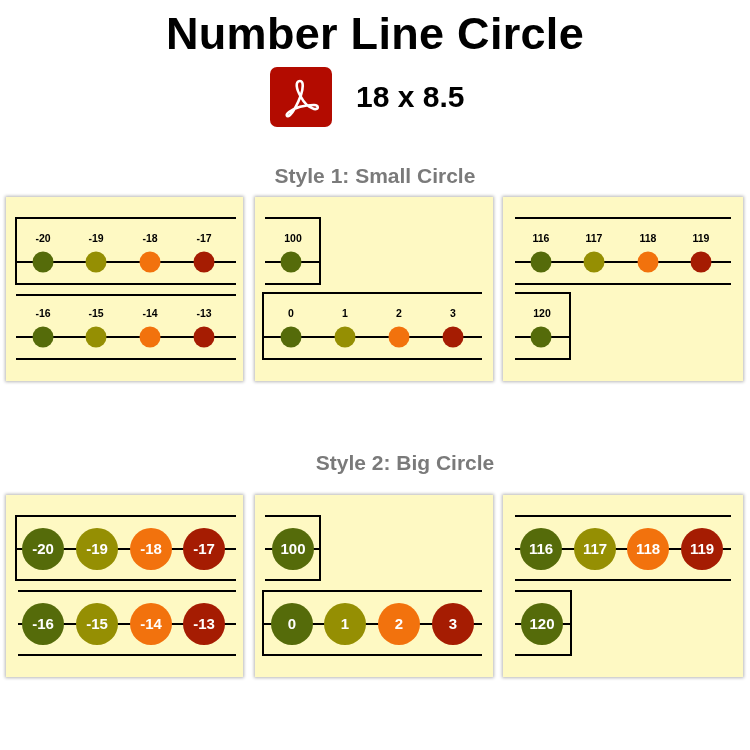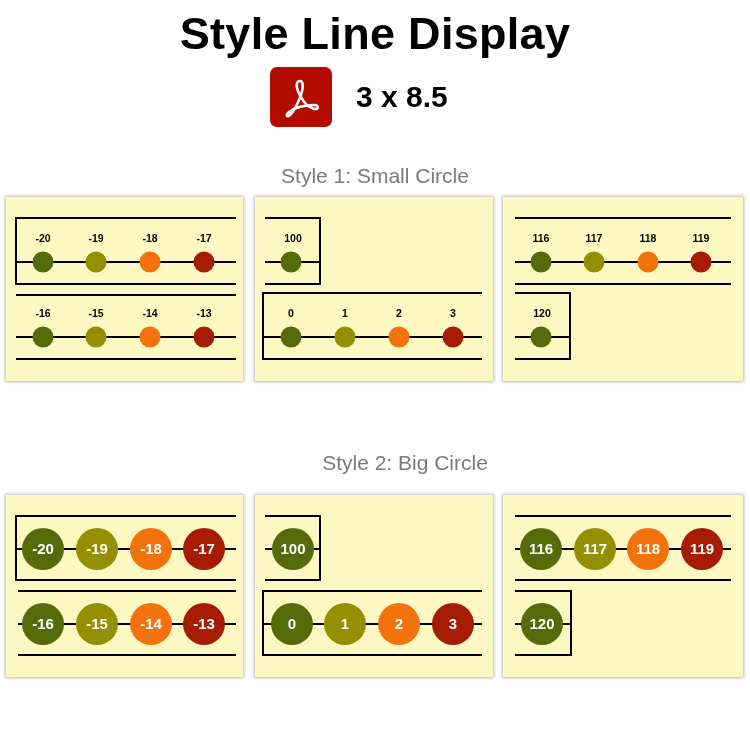--- a/index.html
+++ b/index.html
@@ -1,37 +1,37 @@
 <!DOCTYPE html>
 <html><head>
 <meta charset="utf-8">
 <style>
   html, body { margin: 0; padding: 0; background: #ffffff; }
   body { width: 750px; height: 750px; position: relative; overflow: hidden; font-family: "Liberation Sans", sans-serif; }
   .title { position: absolute; left: 0; top: 8px; width: 750px; text-align: center; font-size: 45px; font-weight: bold; color: #000; letter-spacing: 0.3px; }
   .pdf-icon { position: absolute; left: 270px; top: 67px; width: 62px; height: 60px; background: #b30b00; border-radius: 7px; }
   .pdf-icon svg { position: absolute; left: 0; top: 0; }
   .size-label { position: absolute; left: 356px; top: 80px; font-size: 30px; font-weight: bold; color: #000; }
-  .style-label { position: absolute; left: 0; width: 750px; text-align: center; font-size: 21px; font-weight: normal; color: #7a7a7a; }
+  .style-label { position: absolute; left: 0; width: 750px; text-align: center; font-size: 21px; font-weight: bold; color: #7a7a7a; }
   .panel { position: absolute; background: #fef9c3; box-shadow: 0 0 3px 1px rgba(0,0,0,0.28); }
   .panel svg { position: absolute; left: 0; top: 0; }
   .num-small { font-family: "Liberation Sans", sans-serif; font-weight: bold; font-size: 10.5px; fill: #000; }
   .num-big { font-family: "Liberation Sans", sans-serif; font-weight: bold; font-size: 15px; fill: #fff; }
 </style>
 </head>
 <body>
 
-<div class="title">Style Line Display</div>
+<div class="title">Number Line Circle</div>
 
 <div class="pdf-icon">
   <svg width="62" height="60" viewBox="0 0 62 60">
     <path d="M30 14 C25 14 26 22 31 30 C34 36 38 40 44 42 C49 43 49 38 44 38 C36 38 26 40 19 45 C15 48 17 51 20 48 C24 44 28 36 31 28 C33 22 34 14 30 14 Z" fill="none" stroke="#ffffff" stroke-width="2.6" stroke-linejoin="round"></path>
   </svg>
 </div>
-<div class="size-label">3 x 8.5</div>
+<div class="size-label">18 x 8.5</div>
 
 <div class="style-label" style="top:164px;">Style 1: Small Circle</div>
 <div class="style-label" style="top:451px;padding-left:30px;">Style 2: Big Circle</div>
 
 <div class="panel" style="left:6px; top:197px; width:237px; height:184px;">
   <svg width="237" height="184">
     <g stroke="#000" stroke-width="2" fill="none">
       <path d="M230 21 H10 V87 H230"></path>
       <line x1="10" y1="65" x2="230" y2="65"></line>
       <line x1="10" y1="98" x2="230" y2="98"></line>

